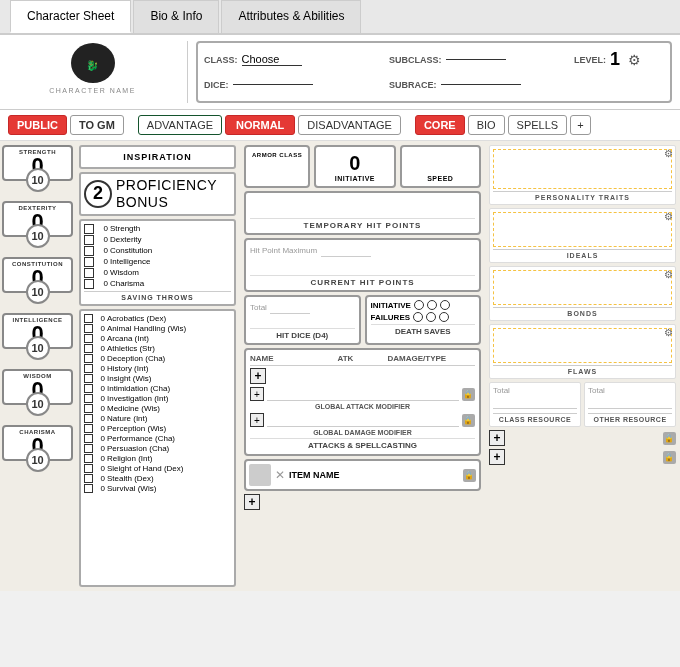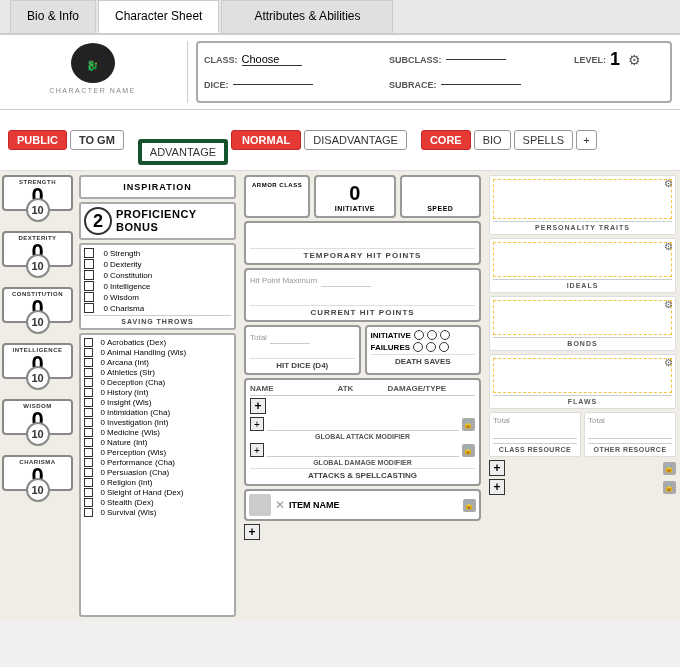--- a/index.html
+++ b/index.html
@@ -6,23 +6,23 @@
     body { font-family: 'Arial', sans-serif; background: #f0f0f0; font-size: 11px; }
 
     
     .page-wrapper { width: 680px; min-height: 667px; overflow: hidden; background: #f0f0f0; }
   </style>
 </head>
 <body>
 <div class="page-wrapper">
 
 <div style="display:flex; background:#e8e8e8; border-bottom:2px solid #ccc; padding:0 10px;">
+  <div style="padding:8px 16px; border:1px solid #ccc; border-bottom:2px solid #fff; background:#fff; margin-right:2px; font-size:12px; cursor:pointer;">Character Sheet</div>
   <div style="padding:8px 16px; border:1px solid #ccc; border-bottom:none; background:#e0e0e0; margin-right:2px; font-size:12px; cursor:pointer;">Bio &amp; Info</div>
-  <div style="padding:8px 16px; border:1px solid #ccc; border-bottom:2px solid #fff; background:#fff; margin-right:2px; font-size:12px; cursor:pointer;">Character Sheet</div>
-  <div style="padding:8px 32px; border:1px solid #ccc; border-bottom:none; background:#e0e0e0; font-size:12px; cursor:pointer;">Attributes &amp; Abilities</div>
+  <div style="padding:8px 16px; border:1px solid #ccc; border-bottom:none; background:#e0e0e0; font-size:12px; cursor:pointer;">Attributes &amp; Abilities</div>
 </div>
 
 <div style="display:flex; align-items:stretch; background:#fff; border-bottom:1px solid #ccc; padding:6px 8px; gap:8px;">
 
   <div style="display:flex; flex-direction:column; align-items:center; border-right:1px solid #ccc; padding-right:10px; min-width:180px;">
     <div style="display:flex; align-items:center; gap:6px;">
 
       <svg width="50" height="44" viewBox="0 0 50 44">
         <ellipse cx="25" cy="22" rx="22" ry="20" fill="#222"></ellipse>
         <text x="25" y="28" text-anchor="middle" fill="white" font-size="10" font-family="serif">🐉</text>
@@ -53,21 +53,21 @@
       <span style="font-size:9px; font-weight:bold; color:#555;">SUBRACE:</span>
       <span style="border-bottom:1px solid #333; min-width:80px; font-size:11px;"></span>
     </div>
   </div>
 </div>
 
 <div style="display:flex; align-items:center; padding:5px 8px; gap:3px; background:#fff; border-bottom:1px solid #ddd; flex-wrap:wrap;">
   <button style="padding:3px 8px; background:#e53935; color:white; border:1px solid #c62828; border-radius:3px; font-size:11px; font-weight:bold; cursor:pointer;">PUBLIC</button>
   <button style="padding:3px 8px; background:white; color:#333; border:1px solid #999; border-radius:3px; font-size:11px; font-weight:bold; cursor:pointer;">TO GM</button>
   <div style="width:8px;"></div>
-  <button style="padding:3px 8px; background:white; color:#333; border:4px solid #14532d; border-radius:3px; font-size:11px; cursor:pointer;margin-top:24px;">ADVANTAGE</button>
+  <button style="padding:3px 8px; background:white; color:#333; border:1px solid #14532d; border-radius:3px; font-size:11px; cursor:pointer;">ADVANTAGE</button>
   <button style="padding:3px 10px; background:#e53935; color:white; border:1px solid #c62828; border-radius:3px; font-size:11px; font-weight:bold; cursor:pointer;">NORMAL</button>
   <button style="padding:3px 8px; background:white; color:#333; border:1px solid #999; border-radius:3px; font-size:11px; cursor:pointer;">DISADVANTAGE</button>
   <div style="width:8px;"></div>
   <button style="padding:3px 8px; background:#e53935; color:white; border:1px solid #c62828; border-radius:3px; font-size:11px; font-weight:bold; cursor:pointer;">CORE</button>
   <button style="padding:3px 8px; background:white; color:#333; border:1px solid #999; border-radius:3px; font-size:11px; cursor:pointer;">BIO</button>
   <button style="padding:3px 8px; background:white; color:#333; border:1px solid #999; border-radius:3px; font-size:11px; cursor:pointer;">SPELLS</button>
   <button style="padding:3px 6px; background:white; color:#333; border:1px solid #999; border-radius:3px; font-size:11px; cursor:pointer;">+</button>
 </div>
 
 <div style="display:flex; background:#f0ede6; min-height:450px;">
@@ -110,21 +110,21 @@
       <div style="font-size:11px; color:#333; border:2px solid #888; border-radius:50%; width:24px; height:24px; display:flex; align-items:center; justify-content:center; background:white; position:absolute; bottom:-13px; font-weight:bold; z-index:1;">10</div>
     </div>
   </div>
 
   <div style="width:165px; padding:4px; display:flex; flex-direction:column; gap:3px;">
 
     <div style="border:2px solid #aaa; text-align:center; padding:5px 4px; font-size:9px; font-weight:bold; letter-spacing:1px; background:white; cursor:pointer; border-radius:3px;">INSPIRATION</div>
 
     <div style="display:flex; align-items:center; gap:4px; border:2px solid #aaa; padding:3px; background:white; border-radius:3px;">
       <div style="font-size:18px; font-weight:bold; border:2px solid #333; border-radius:50%; width:28px; height:28px; display:flex; align-items:center; justify-content:center; flex-shrink:0;">2</div>
-      <div style="font-size:11px; font-weight:bold; letter-spacing:0.5px; line-height:1.2;">PROFICIENCY BONUS</div>
+      <div style="font-size:14px; font-weight:normal; letter-spacing:0.5px; line-height:1.2;">PROFICIENCY BONUS</div>
     </div>
 
     <div style="background:white; border:2px solid #aaa; padding:3px; border-radius:3px;">
       <div style="display:flex; align-items:center; gap:2px; font-size:8px; margin-bottom:1px;">
         <div style="width:10px; height:10px; border:1px solid #333; display:inline-block; flex-shrink:0; cursor:pointer;"></div>
         <span style="min-width:12px; text-align:right;">0</span>
         <span>Strength</span>
       </div>
       <div style="display:flex; align-items:center; gap:2px; font-size:8px; margin-bottom:1px;">
         <div style="width:10px; height:10px; border:1px solid #333; display:inline-block; flex-shrink:0; cursor:pointer;"></div>

